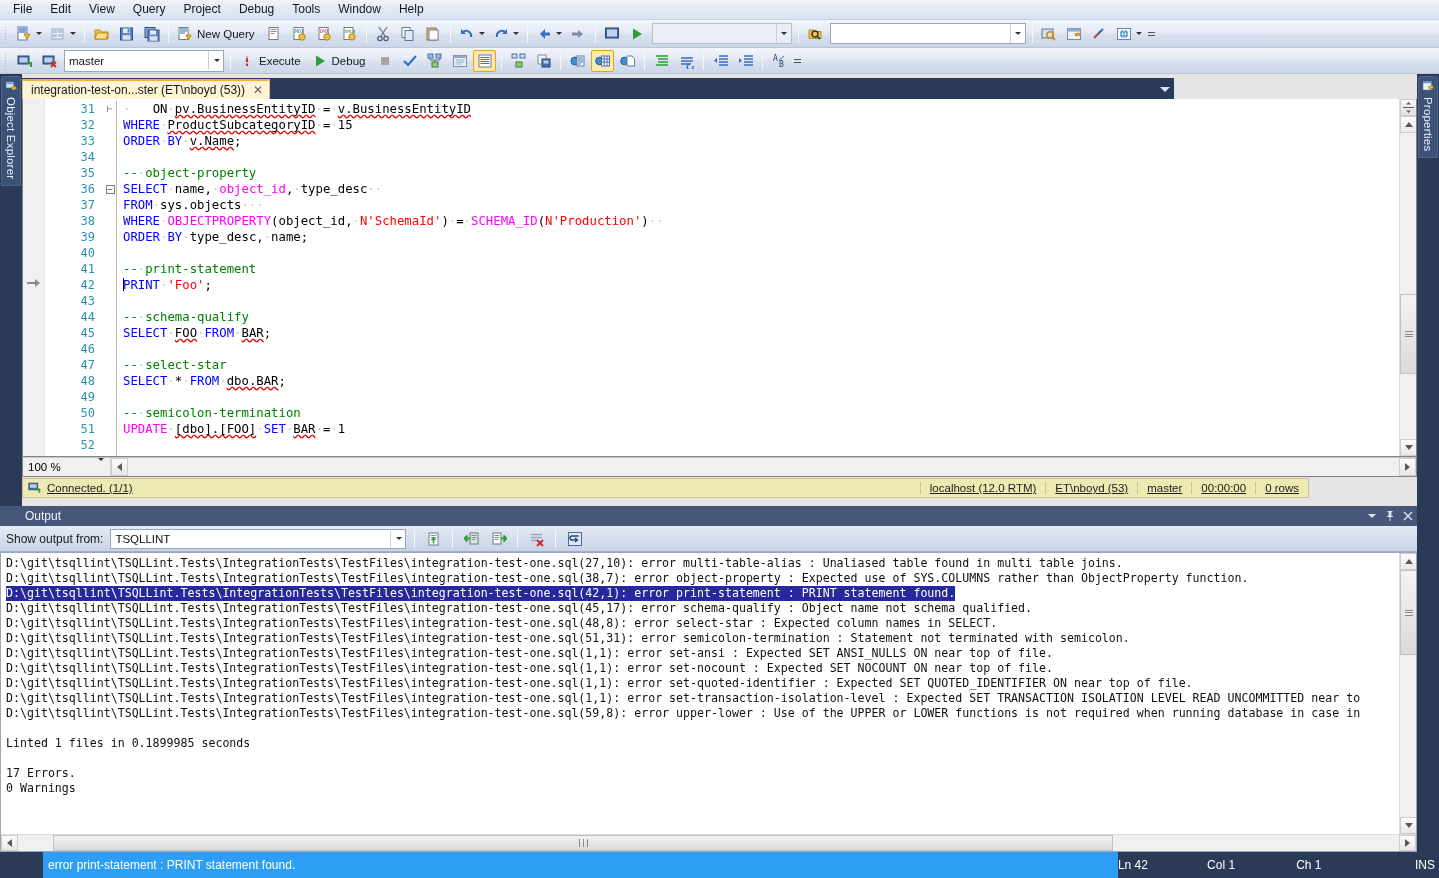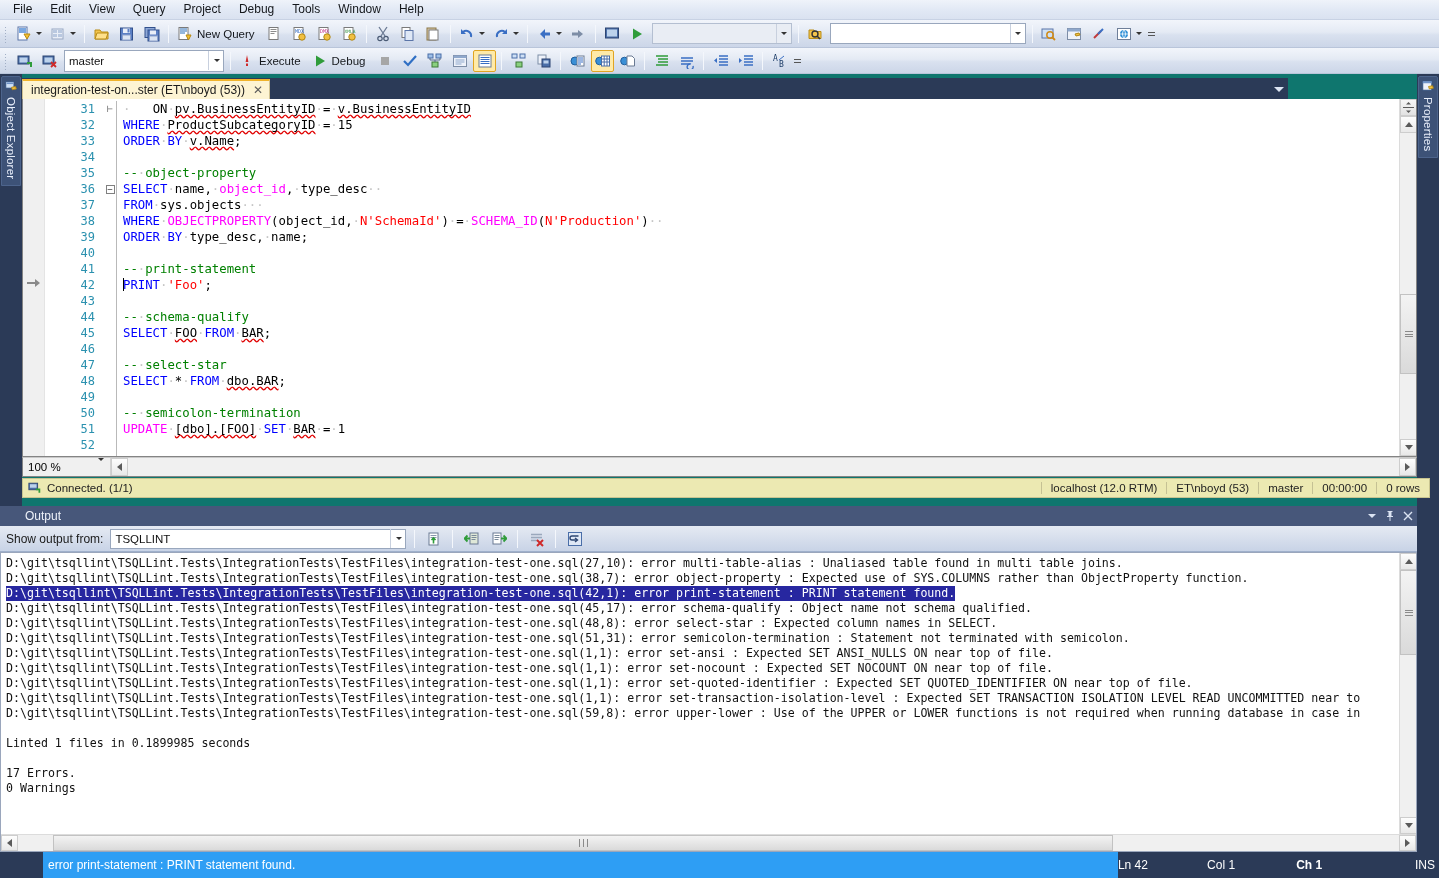--- a/index.html
+++ b/index.html
@@ -8,21 +8,21 @@
     width: 1439px; height: 878px;
     overflow: hidden;
     font-family: "Liberation Sans", sans-serif;
     font-size: 12px;
     background: #293955;
     color: #000;
   }
   .app {
     position: relative;
     width: 1439px; height: 878px;
-    background: #0f766e;
+    background: #e5e5e5;
     border-radius: 7px;
   }
 
   
   .menubar {
     position: absolute; left: 0; top: 0; width: 1439px; height: 20px;
     background: linear-gradient(to bottom, #eff3fa 0%, #e2e9f5 50%, #dae2f0 100%);
     display: flex; align-items: center;
     padding-left: 4px;
     border-bottom: 1px solid #c8d2e4;
@@ -108,21 +108,21 @@
     cursor: default;
   }
   .docktab .vlabel {
     writing-mode: vertical-rl;
     color: #e8eefa; font-size: 11.5px;
     margin-top: 4px; white-space: nowrap; letter-spacing: .2px;
   }
 
   
   .tabstrip {
-    position: absolute; left: 22px; top: 78px; width: 1266px; height: 21px;
+    position: absolute; left: 22px; top: 78px; width: 1152px; height: 21px;
     background: #2b3a57;
     display: flex; align-items: flex-end;
   }
   .doctab {
     height: 20px; display: flex; align-items: center;
     padding: 0 6px 0 8px; font-size: 12px; cursor: default;
     border: 1px solid #2b3a57; border-bottom: none;
     white-space: nowrap;
   }
   .doctab.active {
@@ -227,23 +227,23 @@
     width: 88px; height: 18px; display: flex; align-items: center;
     font-size: 11.5px; padding-left: 5px; background: #f0f0f0; border-right: 1px solid #d2d2d2;
   }
   .zoombox .arrow { margin-left: auto; margin-right: 6px; }
   .hscroll { flex: 1; height: 18px; display: flex; align-items: stretch; background: #f0f0f0; }
   .hs-track { flex: 1; background: #f0f0f0; }
   .hs-btn { width: 17px; background: linear-gradient(to bottom,#fdfdfd,#e8e8e8); border: 1px solid #cdcdcd; display: flex; align-items: center; justify-content: center; }
 
   
   .connbar {
-    position: absolute; left: 22px; top: 478px; width: 1408px; height: 20px;
+    position: absolute; left: 22px; top: 478px; width: 1287px; height: 20px;
     background: #ece9b2; border: 1px solid #c8c490;
-    display: flex; font-size: 11.5px; color: #222;
+    display: flex; font-size: 11.5px; color: #222; text-decoration: underline;
   }
   .connbar .left { display: flex; align-items: center; gap: 5px; padding-left: 5px; }
   .connbar .right { margin-left: auto; display: flex; align-items: center; }
   .connbar .cell { padding: 0 9px; border-left: 1px solid #c5c194; white-space: nowrap; }
 
   
   .outpane {
     position: absolute; left: 0; top: 506px; width: 1417px; height: 346px;
     background: #cfd8e8;
   }
@@ -289,21 +289,21 @@
     color: #fff; font-size: 12px;
   }
   .statusbar .msg {
     width: 1068px; height: 26px; background: #2e9ef4; color: #fff;
     display: flex; align-items: center; padding-left: 5px; margin-left: 43px;
   }
   .statusbar .blue { width: 18px; height: 26px; background: #2e9ef4; }
   .statusbar .cell { padding: 0 4px 0 0; white-space: nowrap; }
   .st-ln { width: 90px; padding-left: 14px; }
   .st-col { width: 90px; padding-left: 14px; }
-  .st-ch { width: 120px; padding-left: 14px; font-weight: bold; }
+  .st-ch { width: 120px; padding-left: 14px; }
   .st-ins { margin-left: auto; padding-right: 24px; }
 </style>
 </head>
 <body>
 
 <div class="app">
 
   <div class="menubar">
     <div class="mi">File</div>
     <div class="mi">Edit</div>

